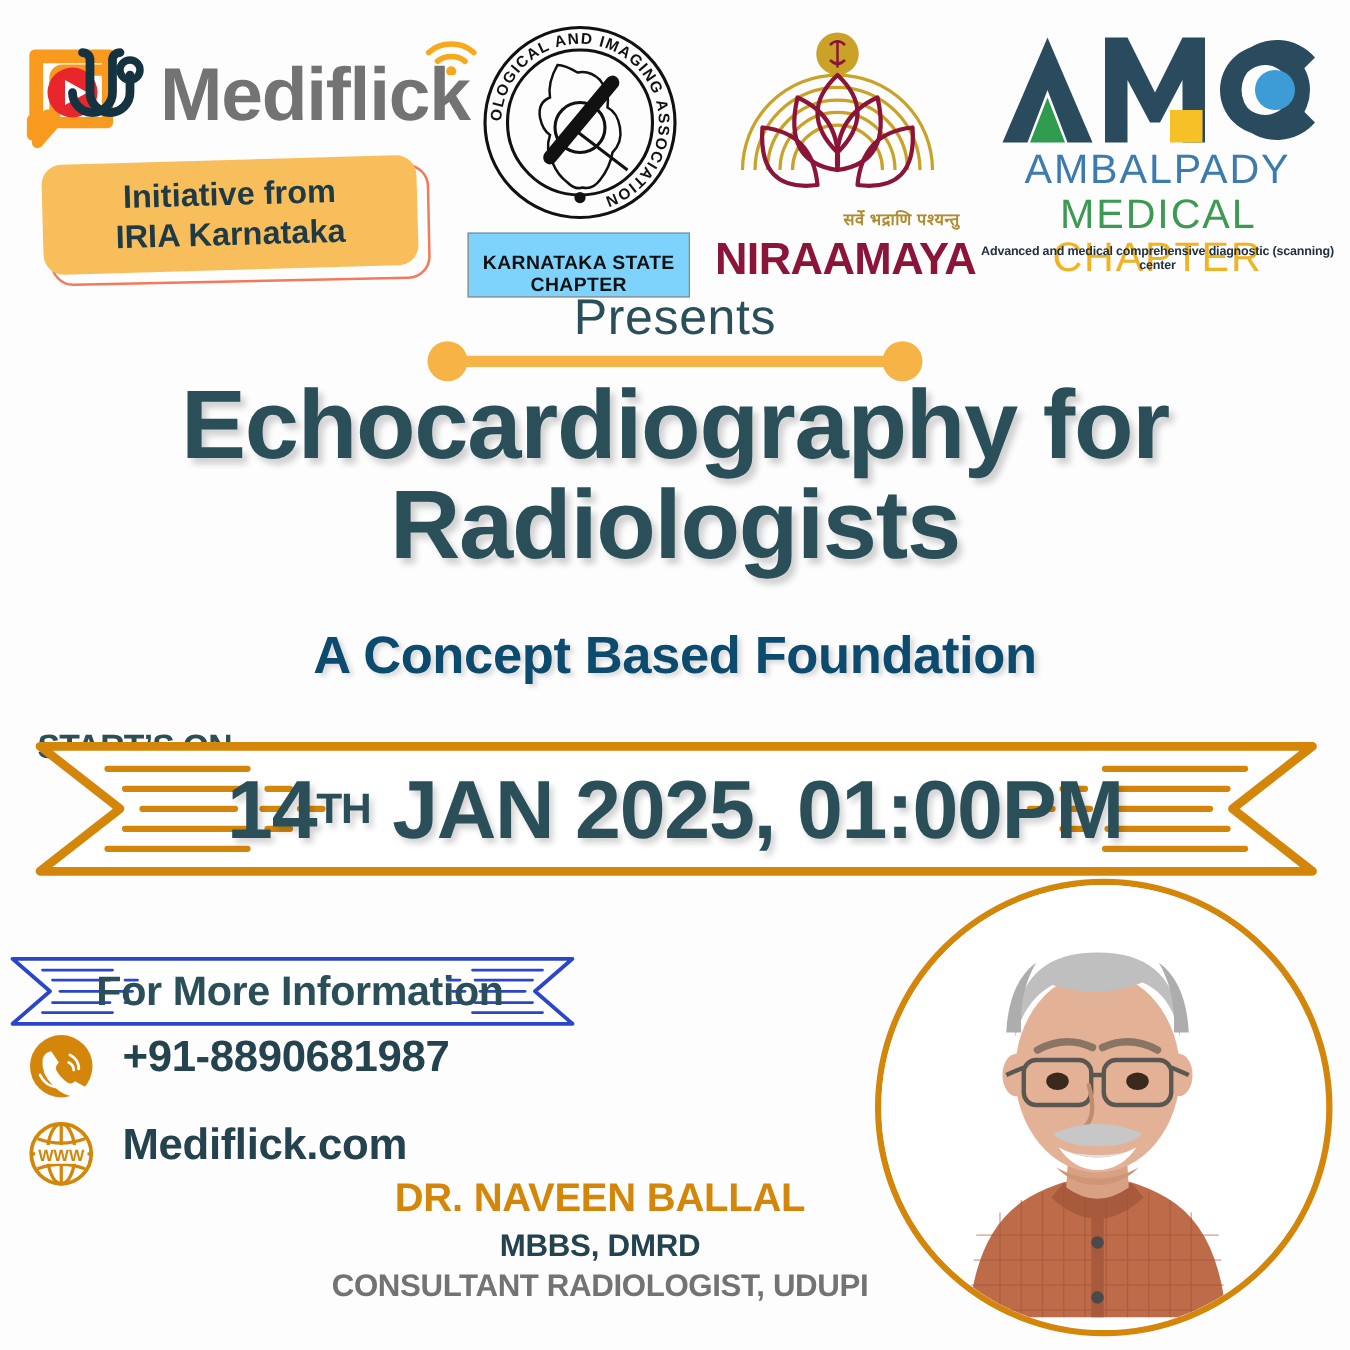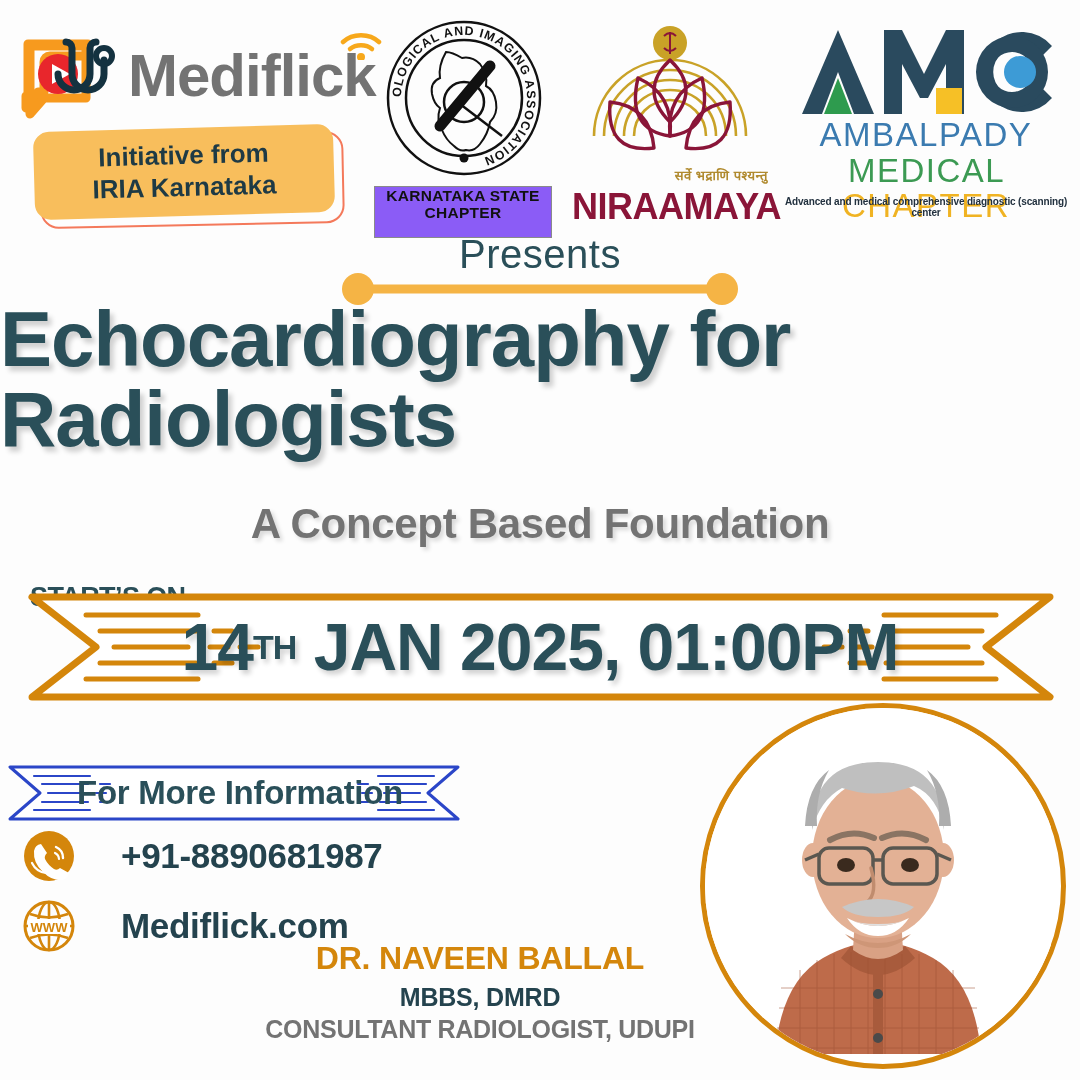--- a/index.html
+++ b/index.html
@@ -27,21 +27,21 @@
   .badge{position:absolute;left:0px;top:0px;width:300px;height:88px;
     background:#F8BE5C;border-radius:16px;transform:rotate(-1.6deg);
     display:flex;flex-direction:column;align-items:center;justify-content:center;}
   .badge div{font-size:26px;font-weight:bold;color:#1E3A45;line-height:1.22;}
 
   
   .iria{position:absolute;left:368px;top:18px;width:190px;height:212px;}
   .iria-circle{position:absolute;left:16px;top:0;width:160px;height:160px;}
   .iria-box{position:absolute;left:6px;top:168px;width:176px;height:50px;
     border:1.5px solid #8a8a8a;display:flex;flex-direction:column;
-    align-items:center;justify-content:flex-start;background:#8b5cf6;}
+    align-items:center;justify-content:flex-end;background:#7dd3fc;}
   .iria-box span{font-size:15.5px;font-weight:bold;color:#111;line-height:1.12;
     letter-spacing:.3px;}
 
   
   .niraamaya{position:absolute;left:572px;top:18px;width:196px;height:212px;}
   .nir-mark{position:absolute;left:8px;top:0;width:180px;height:160px;}
   .nir-sans{position:absolute;left:0;top:148px;width:196px;text-align:right;
     font-size:13px;color:#B08A2E;font-weight:bold;letter-spacing:.5px;}
   .nir-word{position:absolute;left:0;top:168px;width:196px;text-align:center;
     font-size:36px;font-weight:bold;color:#8A1538;letter-spacing:-0.5px;}
@@ -56,45 +56,45 @@
   .amc-name2 .g{color:#3C9A53;}
   .amc-name2 .y{color:#F0B323;}
   .amc-tag{position:absolute;left:0;top:170px;width:288px;text-align:center;
     font-size:10px;font-weight:bold;color:#22313F;letter-spacing:-.15px;}
 
   
   .presents{position:absolute;top:232px;left:0;width:1080px;text-align:center;
     font-size:40px;color:#2A4F59;letter-spacing:.5px;}
   .divider{position:absolute;top:272px;left:330px;width:420px;height:34px;}
 
-  .title{position:absolute;top:300px;left:0;width:1080px;
+  .title{position:absolute;top:300px;left:0;width:1080px;text-align:center;
     font-size:78px;font-weight:bold;color:#2A4F59;line-height:1.02;
     text-shadow:4px 5px 5px rgba(0,0,0,.18);letter-spacing:-1px;}
   .subtitle{position:absolute;top:500px;left:0;width:1080px;text-align:center;
-    font-size:42px;font-weight:bold;color:#737373;letter-spacing:-.3px;
+    font-size:42px;font-weight:bold;color:#0c4a6e;letter-spacing:-.3px;
     text-shadow:3px 3px 4px rgba(0,0,0,.15);}
 
   
   .starts{position:absolute;top:562px;left:30px;font-size:27px;font-weight:bold;
     color:#2A4F59;letter-spacing:-.6px;margin-top:20px;}
   .date-ribbon{position:absolute;top:593px;left:28px;width:1026px;height:108px;}
   .date-text{position:absolute;top:593px;left:0;width:1080px;height:108px;
     display:flex;align-items:center;justify-content:center;
     font-size:66px;font-weight:bold;color:#2A4F59;letter-spacing:-1px;
     text-shadow:3px 4px 5px rgba(0,0,0,.18);}
   .date-text sup{font-size:34px;vertical-align:super;}
 
   
   .info-ribbon{position:absolute;top:765px;left:8px;width:452px;height:56px;}
   .info-text{position:absolute;top:765px;left:14px;width:452px;height:56px;
     display:flex;align-items:center;justify-content:center;
     font-size:33px;font-weight:bold;color:#2A4F59;letter-spacing:-.3px;}
 
   .contact{position:absolute;top:826px;left:22px;width:460px;}
-  .crow{display:flex;align-items:center;height:60px;margin-bottom:10px;gap:23px;}
+  .crow{display:flex;align-items:flex-start;height:60px;margin-bottom:10px;}
   .cicon{width:54px;height:54px;flex:0 0 54px;margin-right:22px;}
   .ctext{font-size:35px;font-weight:bold;color:#24434E;letter-spacing:-.3px;}
 
   
   .photo{position:absolute;left:700px;top:703px;width:356px;height:356px;
     border-radius:50%;border:5px solid #D4860B;overflow:hidden;background:#fff;}
   .photo svg{display:block;}
 
   .sp-name{position:absolute;top:940px;left:250px;width:460px;text-align:center;
     font-size:32px;font-weight:bold;color:#D4860B;letter-spacing:-.2px;}

